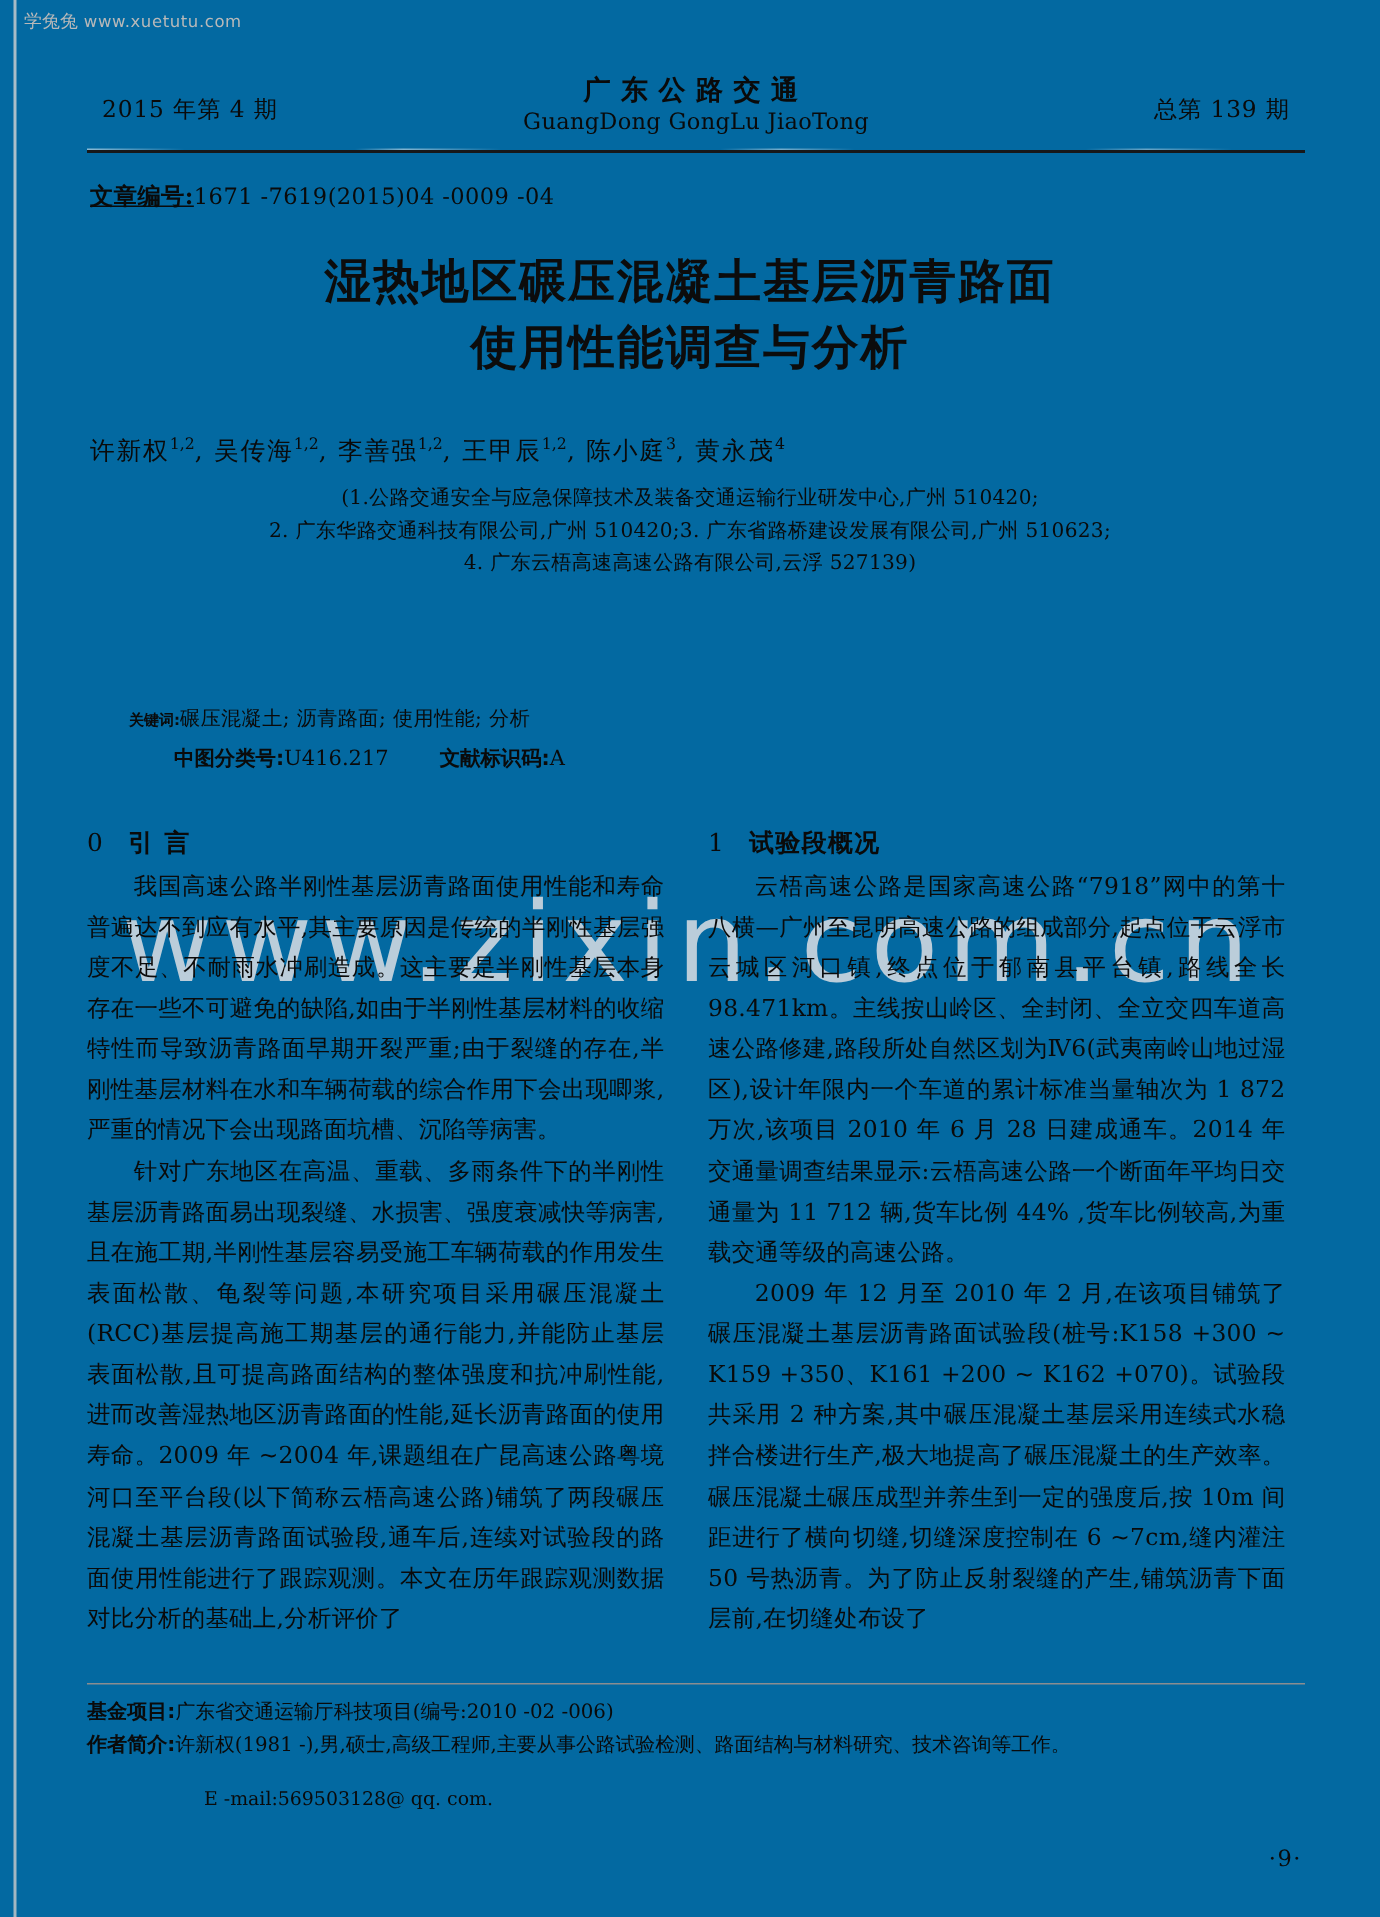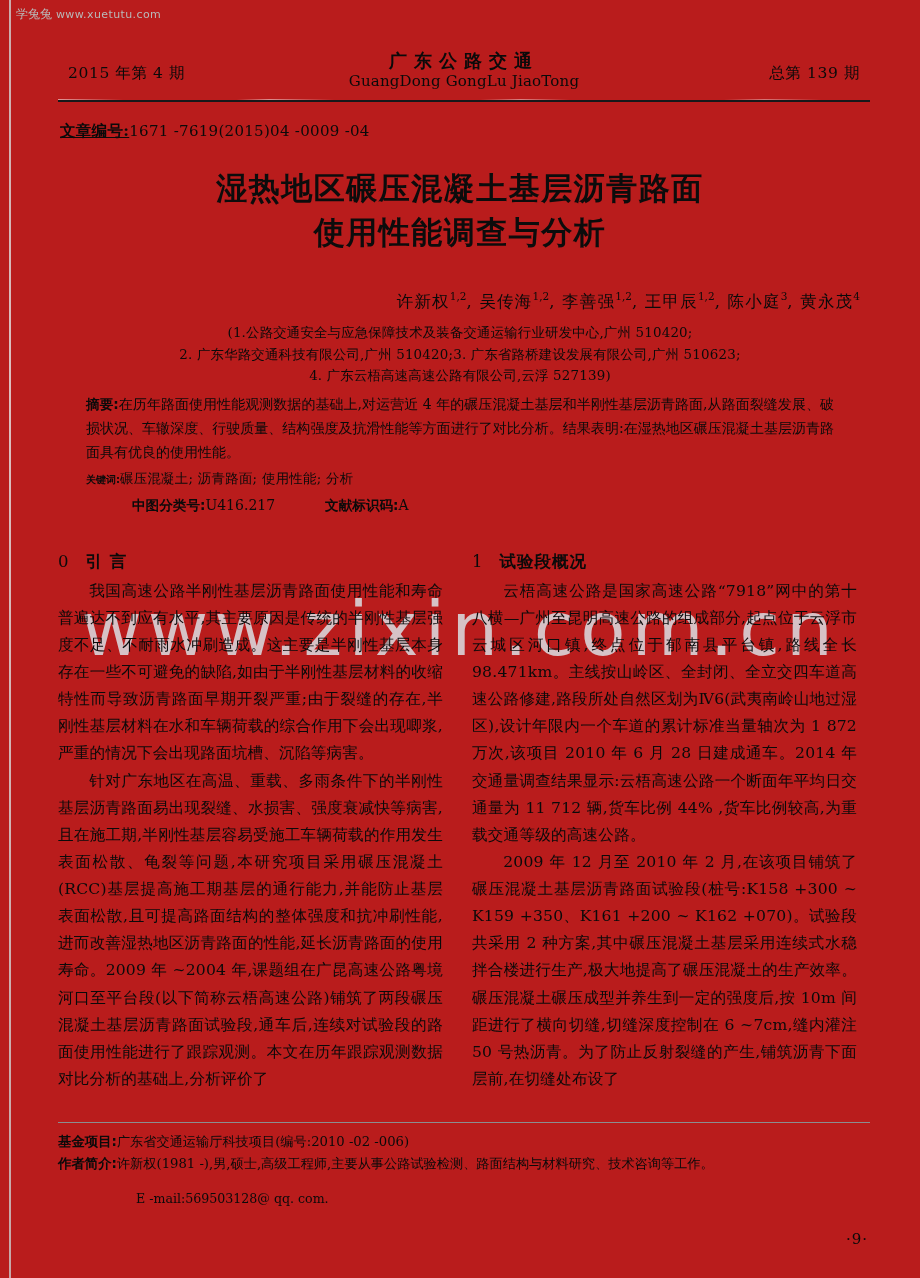--- a/index.html
+++ b/index.html
@@ -8,21 +8,21 @@
     background: #ffffff;
   }
   body {
     font-family: "DejaVu Serif", "Liberation Serif", serif;
     color: #0a0a0a;
   }
   #page {
     position: relative;
     width: 920px;
     height: 1278px;
-    background: #b91c1c;
+    background: #0369a1;
     overflow: hidden;
   }
 
   
   #left-edge-line {
     position: absolute;
     left: 9px; top: 0; width: 2px; height: 1278px;
     background: linear-gradient(to bottom, #cfcfcf, #e6e6e6 30%, #d4d4d4 70%, #cacaca);
     opacity: .8;
   }
@@ -127,21 +127,21 @@
     font-size: 31px;
     letter-spacing: 1.5px;
     line-height: 1.42;
     color: #0c0c0c;
   }
 
   
   #authors {
     position: absolute;
     left: 60px; top: 289px; width: 800px;
-    text-align: right;
+    text-align: left;
     font-size: 16.5px;
     letter-spacing: 1.2px;
     line-height: 1.5;
   }
   #authors sup { font-size: 10.5px; letter-spacing: 0; }
 
   #affiliations {
     position: absolute;
     left: 60px; top: 322px; width: 800px;
     text-align: center;
@@ -181,21 +181,20 @@
   #clc-line {
     position: absolute;
     left: 116px; top: 497px;
     font-size: 14px;
     white-space: nowrap;
   }
   #clc-line .lbl {
     font-weight: 700;
     font-family: "DejaVu Sans", "Liberation Sans", sans-serif;
     font-size: 13.6px;
-    margin-left: 16px;
   }
   #clc-line .gap { display: inline-block; width: 34px; }
 
   
   .col {
     position: absolute;
     top: 548px;
     width: 385px;
     font-size: 15.6px;
     line-height: 1.74;
@@ -287,23 +286,20 @@
   <div id="authors">
     许新权<sup>1,2</sup>, 吴传海<sup>1,2</sup>, 李善强<sup>1,2</sup>, 王甲辰<sup>1,2</sup>, 陈小庭<sup>3</sup>, 黄永茂<sup>4</sup>
   </div>
 
   <div id="affiliations">
     <div>(1.公路交通安全与应急保障技术及装备交通运输行业研发中心,广州 510420;</div>
     <div>2. 广东华路交通科技有限公司,广州 510420;3. 广东省路桥建设发展有限公司,广州 510623;</div>
     <div>4. 广东云梧高速高速公路有限公司,云浮 527139)</div>
   </div>
 
-  <div id="abstract-block">
-    <div class="ab-body"><span class="lbl">摘要:</span><span>在历年路面使用性能观测数据的基础上,对运营近 4 年的碾压混凝土基层和半刚性基层沥青路面,从路面裂缝发展、破损状况、车辙深度、行驶质量、结构强度及抗滑性能等方面进行了对比分析。结果表明:在湿热地区碾压混凝土基层沥青路面具有优良的使用性能。</span></div>
-  </div>
 
   <div id="keywords">
     <span class="lbl">关键词:</span><span class="kw">碾压混凝土; 沥青路面; 使用性能; 分析</span>
   </div>
 
   <div id="clc-line">
     <span class="lbl">中图分类号:</span><span>U416.217</span><span class="gap"></span><span class="lbl">文献标识码:</span><span>A</span>
   </div>
 
   <div id="col-left" class="col">

